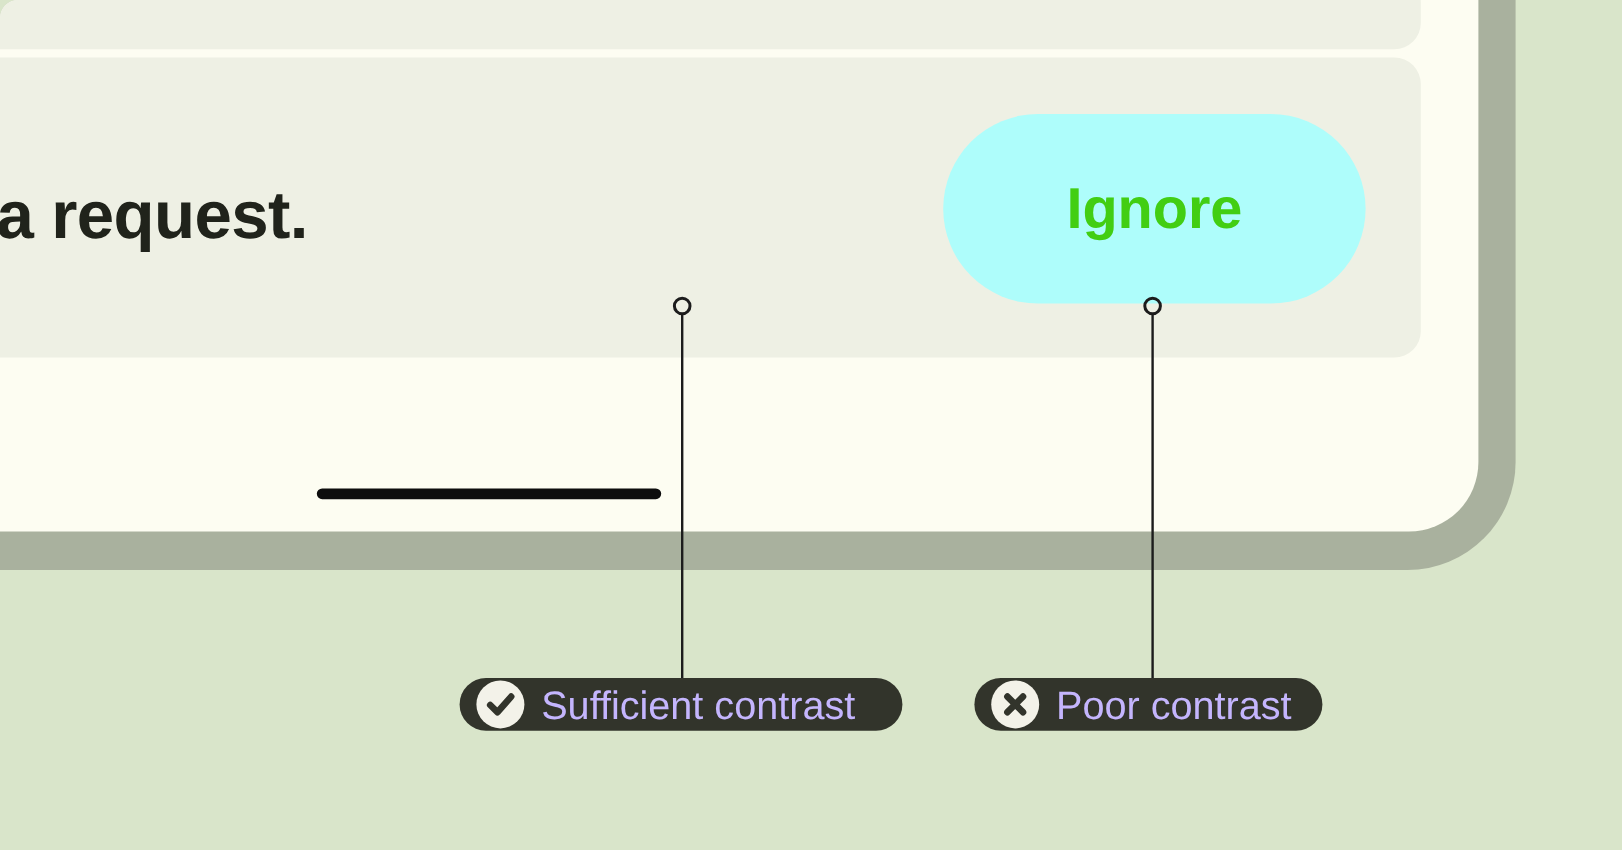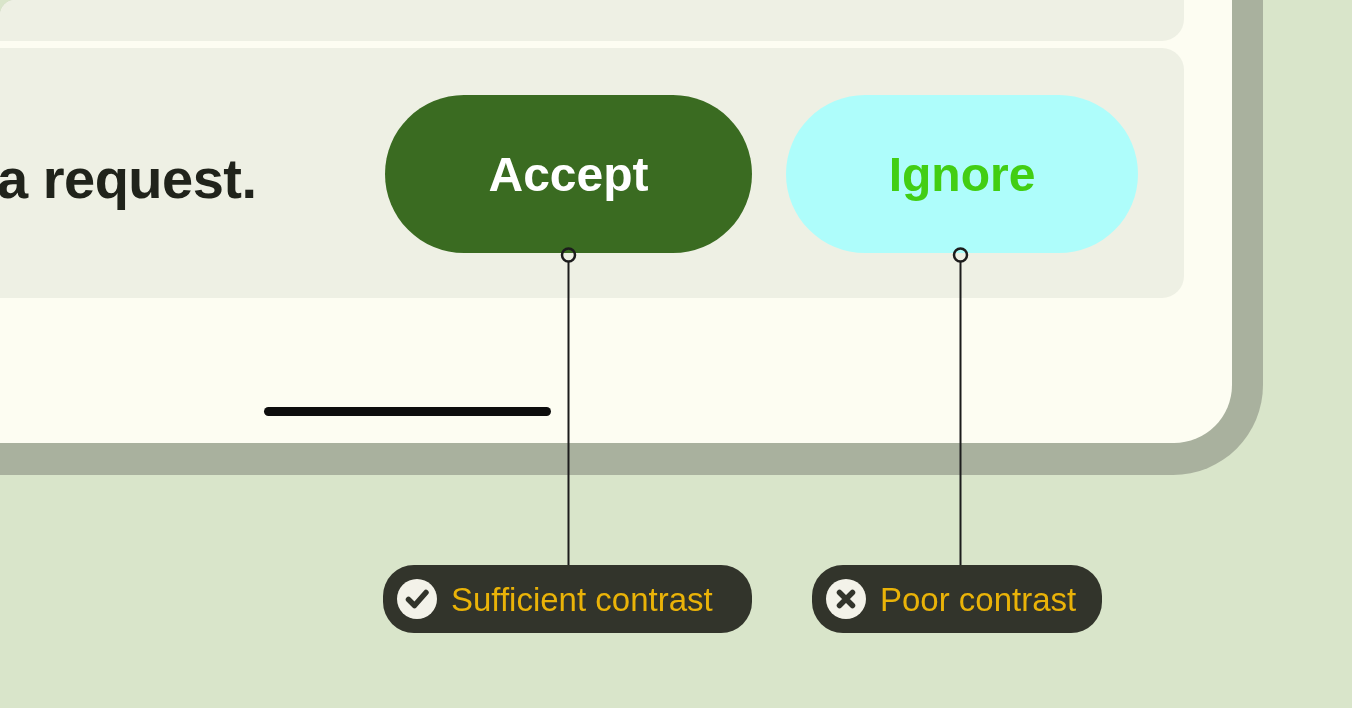--- a/index.html
+++ b/index.html
@@ -44,24 +44,24 @@
   .btn-ignore{left:786px;width:352px;background:#aefdfb;color:#42ce13;}
   .home-bar{
     position:absolute;left:264px;top:407px;width:287px;height:9px;
     border-radius:5px;background:#0d0d0d;z-index:4;
   }
   .connectors{
     position:absolute;left:0;top:0;width:1352px;height:708px;
     z-index:5;pointer-events:none;
   }
   .pill{
-    position:absolute;top:565px;height:68px;z-index:6;box-sizing:border-box;
+    position:absolute;top:565px;height:44px;z-index:6;box-sizing:border-box;
     background:#32342b;border-radius:31px;
     display:flex;align-items:center;gap:14px;padding:0 24px 0 14px;
-    color:#eab308;font-size:33px;font-weight:400;white-space:nowrap;
+    color:#c4b5fd;font-size:33px;font-weight:400;white-space:nowrap;
   }
   .pill-sufficient{left:383px;width:369px;}
   .pill-poor{left:812px;width:290px;}
   .pill-icon{
     width:40px;height:40px;border-radius:50%;background:#f3f2e9;
     flex:0 0 40px;display:flex;align-items:center;justify-content:center;
   }
   .pill-label{line-height:1;}
 </style>
 </head>
@@ -72,21 +72,20 @@
   <div class="card-shadow"></div>
 
   <div class="card"></div>
 
   <div class="panel-top"></div>
 
   <div class="panel-main"></div>
 
   <div class="request-text">a request.</div>
 
-  <button class="btn btn-accept">Accept</button>
 
   <button class="btn btn-ignore">Ignore</button>
 
   <div class="home-bar"></div>
 
   <svg class="connectors" viewBox="0 0 1352 708" xmlns="http://www.w3.org/2000/svg">
     <line x1="568.5" y1="262" x2="568.5" y2="566" stroke="#1c1c1c" stroke-width="2"></line>
     <circle cx="568.5" cy="255" r="6.5" fill="none" stroke="#1c1c1c" stroke-width="2.5"></circle>
     <line x1="960.5" y1="262" x2="960.5" y2="566" stroke="#1c1c1c" stroke-width="2"></line>
     <circle cx="960.5" cy="255" r="6.5" fill="none" stroke="#1c1c1c" stroke-width="2.5"></circle>

